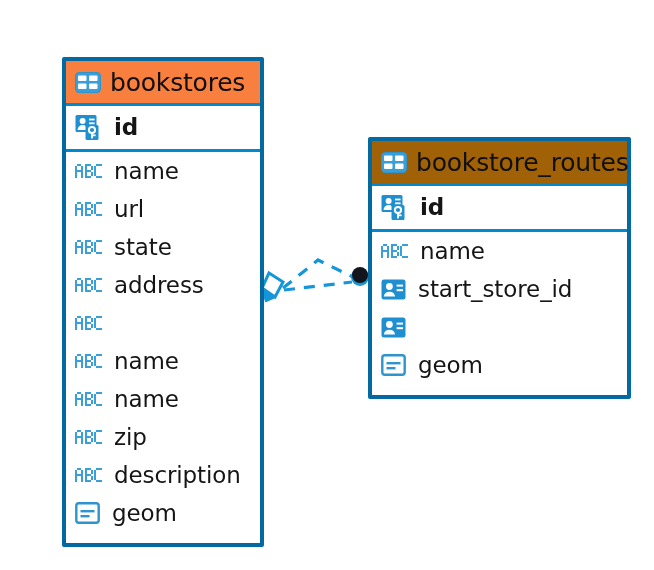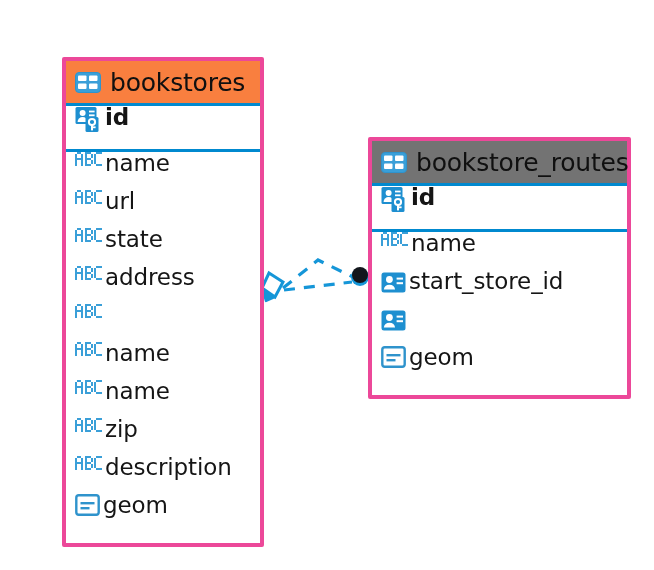--- a/index.html
+++ b/index.html
@@ -18,56 +18,56 @@
   .canvas {
     position: absolute;
     inset: 0;
   }
 
   
   .entity {
     position: absolute;
     box-sizing: border-box;
     background: #ffffff;
-    border: 4px solid #ec4899;
+    border: 4px solid #0369a1;
     border-radius: 2px;
   }
 
   .entity-header {
     display: flex;
     align-items: center;
     box-sizing: border-box;
     height: 45px;
     padding: 0 8px 0 9px;
     gap: 9px;
     border-bottom: 3px solid #0089cf;
   }
   .entity-header.accent   { background: #f97f3f; }
-  .entity-header.neutral  { background: #737373; }
+  .entity-header.neutral  { background: #a16207; }
 
   .entity-title {
     font-size: 25px;
     color: #101010;
     line-height: 1;
     white-space: nowrap;
     letter-spacing: -0.2px;
   }
 
   
   .pk-row {
     border-bottom: 3px solid #0089cf;
   }
 
   .field-row {
     display: flex;
-    align-items: flex-start;
+    align-items: center;
     box-sizing: border-box;
     height: 38px;
     padding: 0 8px 0 9px;
-    gap: 3px;
+    gap: 12px;
     background: #ffffff;
   }
   .pk-row.field-row { height: 46px; }
 
   .field-label {
     font-size: 23px;
     color: #151515;
     line-height: 1;
     white-space: nowrap;
     letter-spacing: -0.1px;

